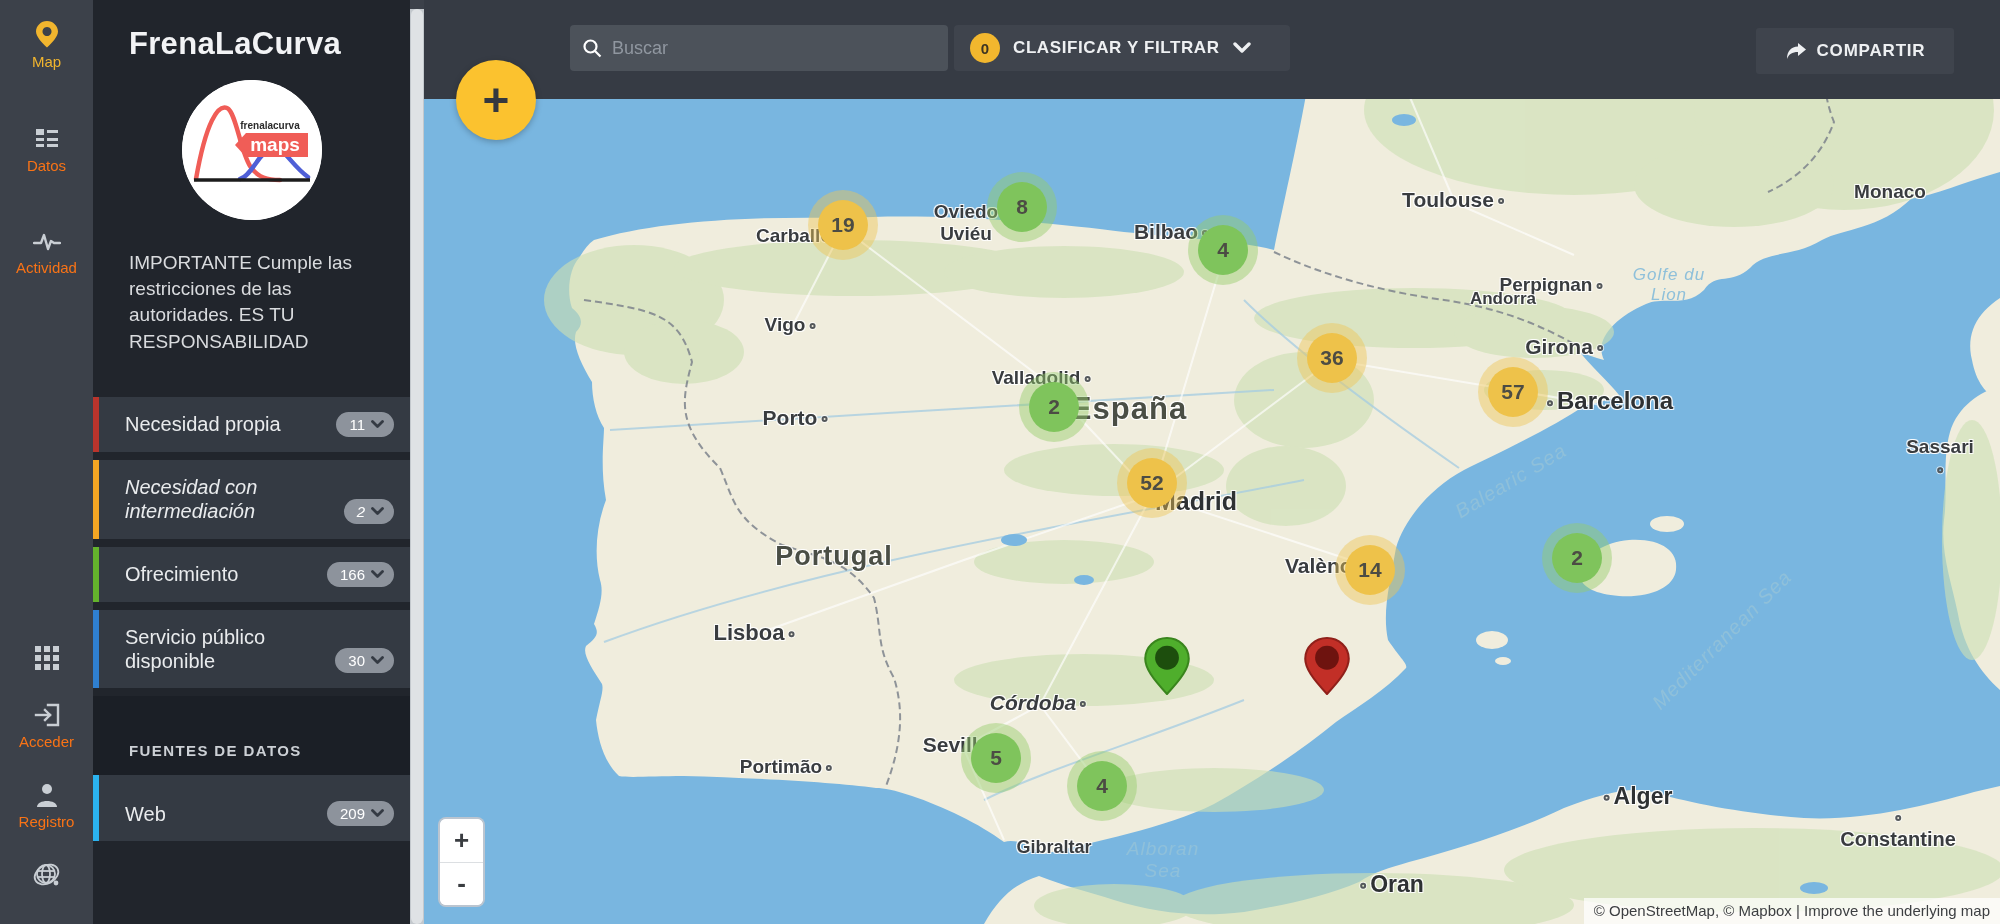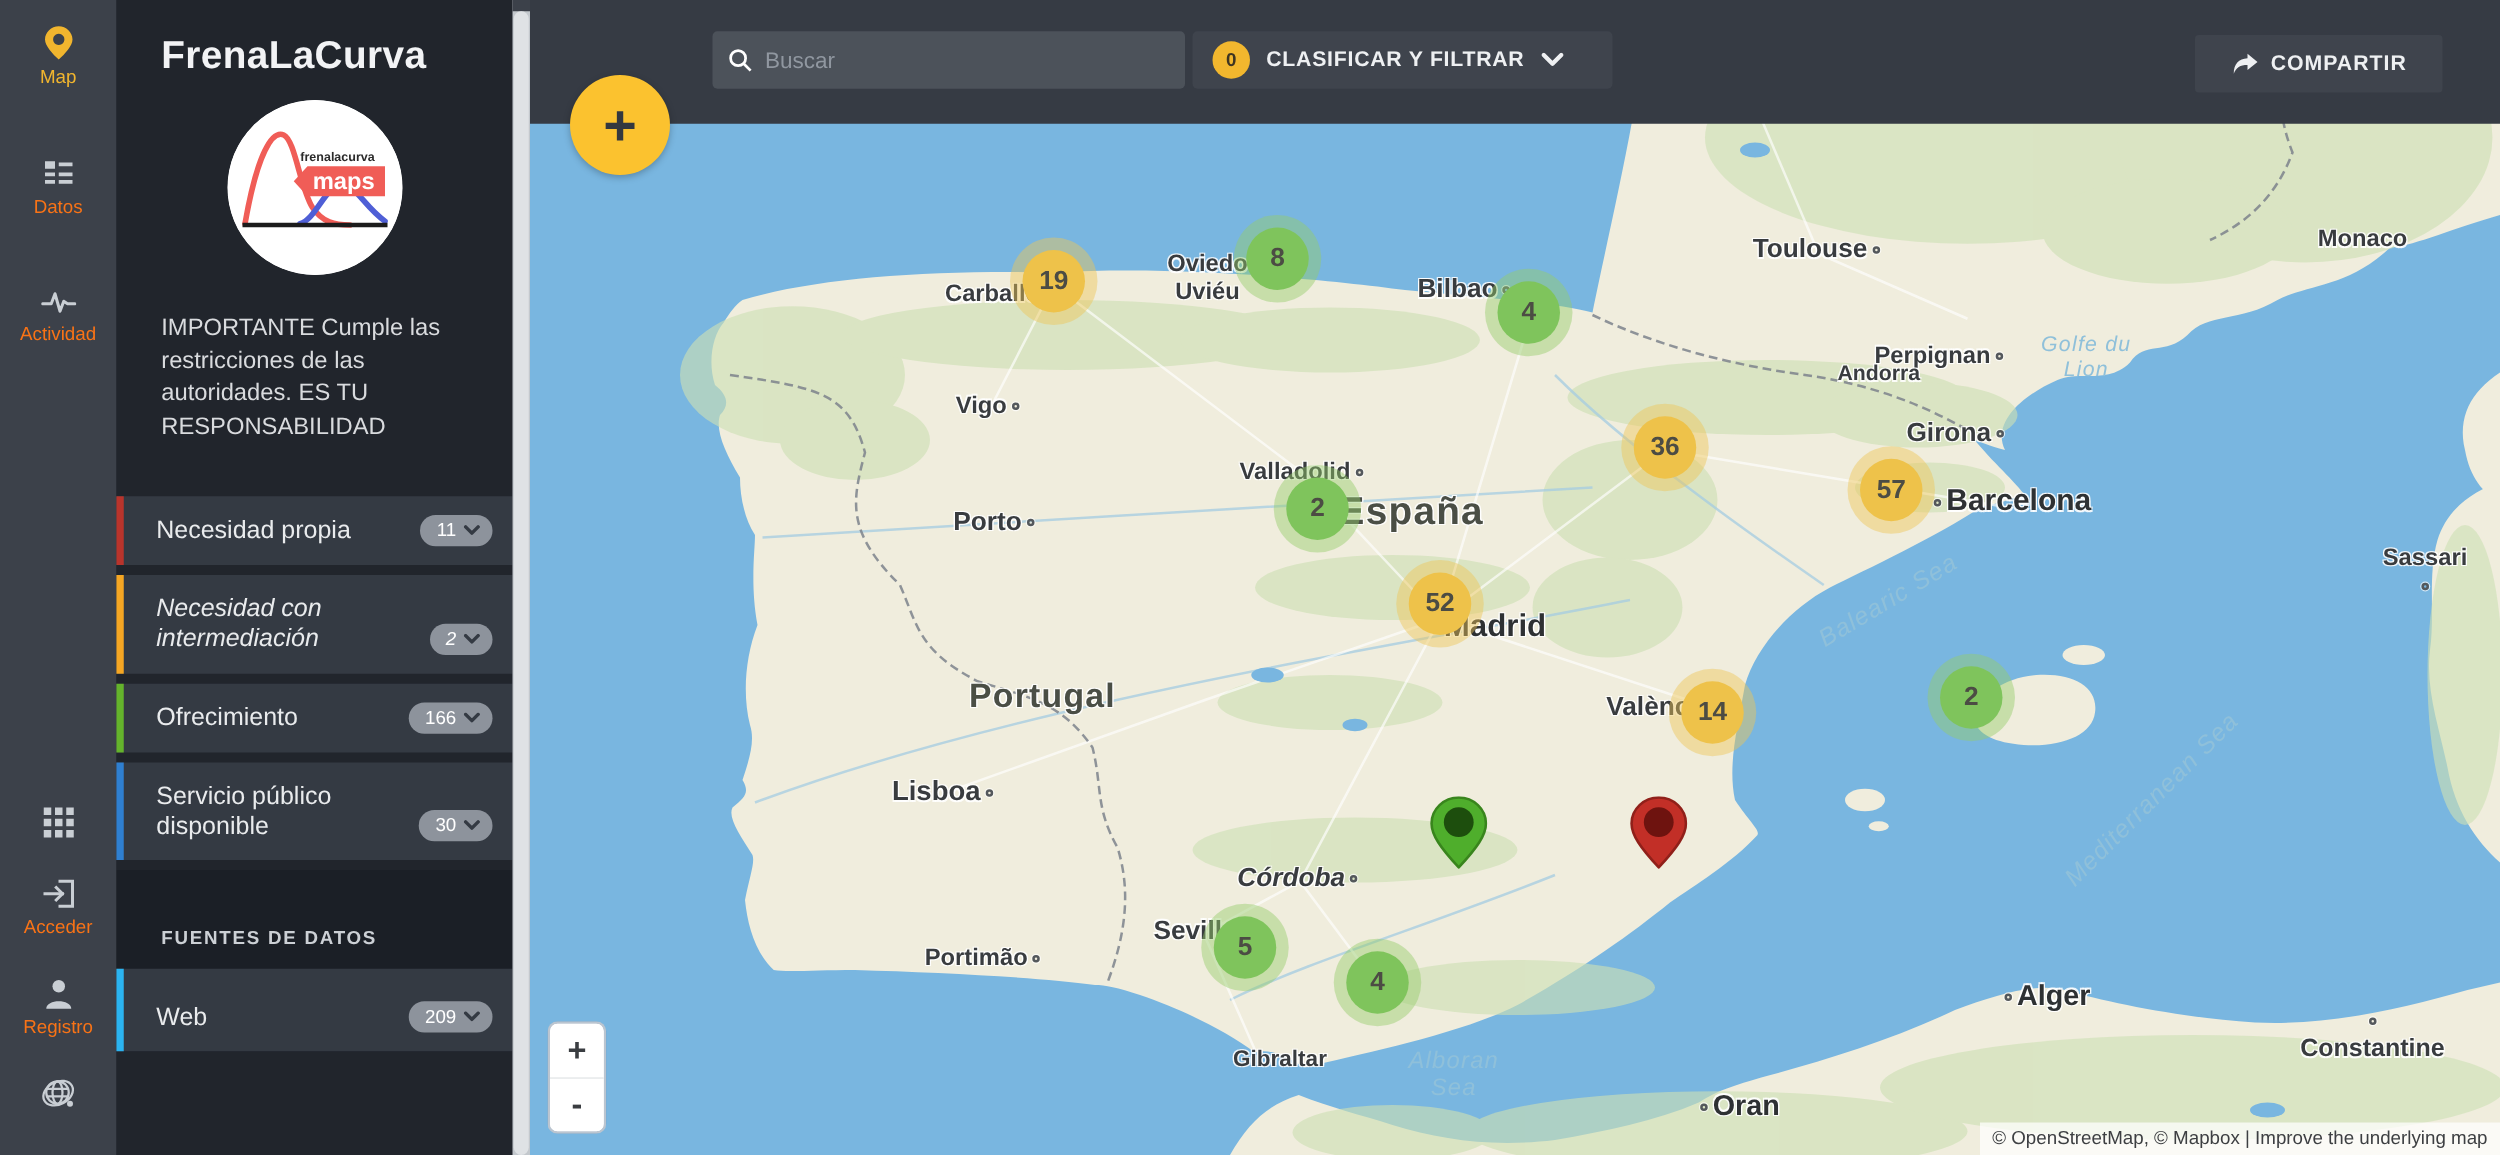--- a/index.html
+++ b/index.html
@@ -341,21 +341,21 @@
         <div class="map-label country" style="left: 705px; top: 409px; font-size: 31px;">España</div>
         <div class="map-label town" style="left: 373px; top: 418px; font-size: 21px;">Porto<span class="dot"></span></div>
         <div class="map-label city" style="left: 772px; top: 501px; font-size: 25px;">Madrid</div>
         <div class="map-label town" style="left: 1516px; top: 458px; font-size: 19px;">Sassari<span class="dot"></span></div>
         <div class="map-label town" style="left: 903px; top: 566px; font-size: 21px;">València</div>
         <div class="map-label country" style="left: 410px; top: 557px; font-size: 27px;">Portugal</div>
         <div class="map-label town" style="left: 332px; top: 633px; font-size: 22px;">Lisboa<span class="dot"></span></div>
         <div class="map-label town" style="left: 616px; top: 703px; font-size: 21px; font-style: italic;">Córdoba<span class="dot"></span></div>
         <div class="map-label town" style="left: 539px; top: 745px; font-size: 21px;">Sevilla<span class="dot"></span></div>
         <div class="map-label town" style="left: 364px; top: 767px; font-size: 19px;">Portimão<span class="dot"></span></div>
-        <div class="map-label town" style="left: 600px; top: 847px; font-size: 18px;">Gibraltar</div>
+        <div class="map-label town" style="left: 630px; top: 847px; font-size: 18px;">Gibraltar</div>
         <div class="map-label city" style="left: 1212px; top: 796px; font-size: 23px;"><span class="dot"></span>Alger</div>
         <div class="map-label town" style="left: 1474px; top: 828px; font-size: 20px;"><span class="dot"></span>Constantine</div>
         <div class="map-label city" style="left: 966px; top: 884px; font-size: 23px;"><span class="dot"></span>Oran</div>
         <div class="map-label sea" style="left: 1245px; top: 285px; font-size: 17px;">Golfe du
 Lion</div>
         <div class="map-label sea" style="left: 1087px; top: 481px; font-size: 20px; transform: translate(-50%, -50%) rotate(-31deg);">Balearic Sea</div>
         <div class="map-label sea" style="left: 1298px; top: 640px; font-size: 20px; transform: translate(-50%, -50%) rotate(-45deg);">Mediterranean Sea</div>
         <div class="map-label sea" style="left: 739px; top: 860px; font-size: 19px;">Alboran
 Sea</div>
       </div>

